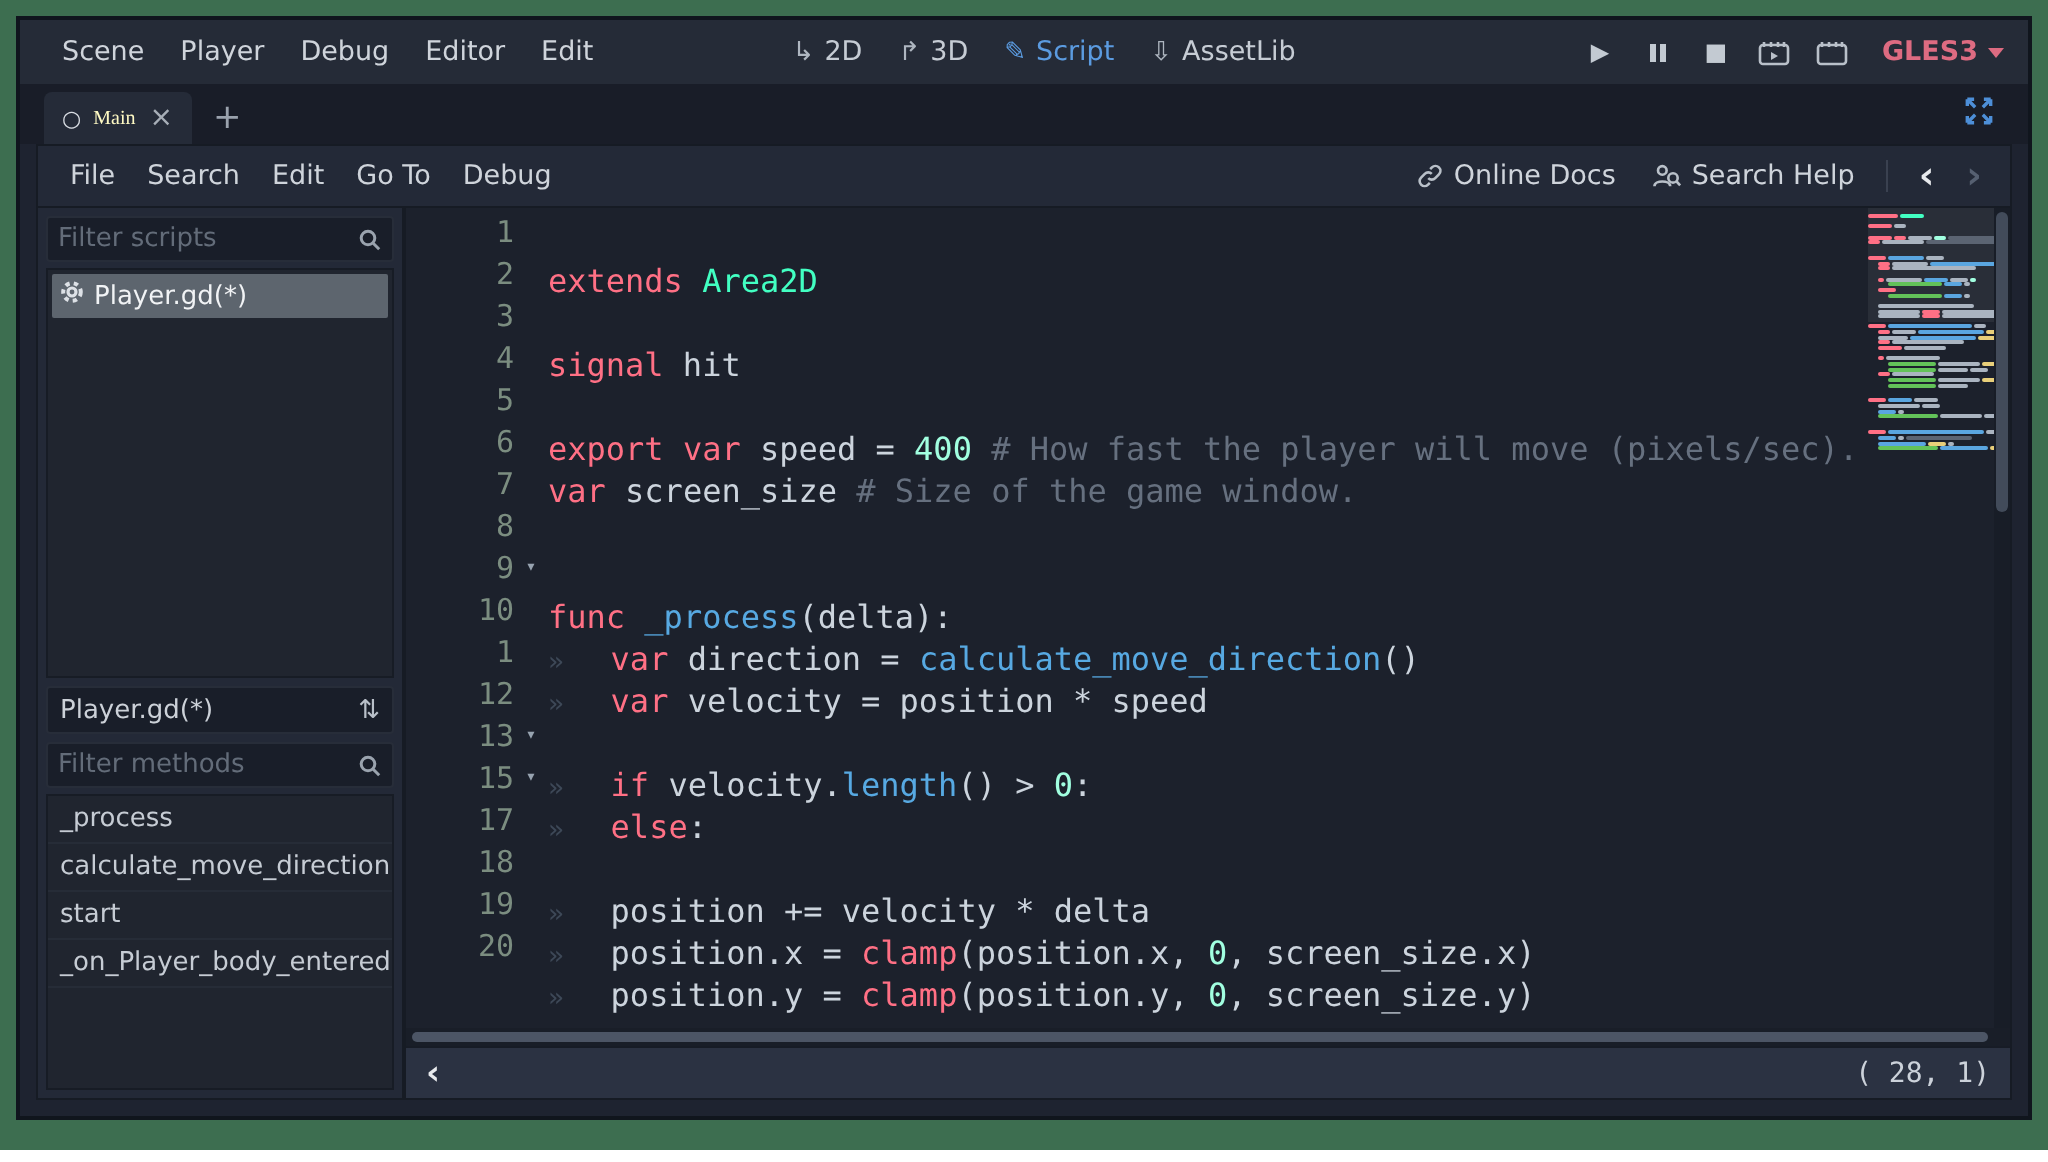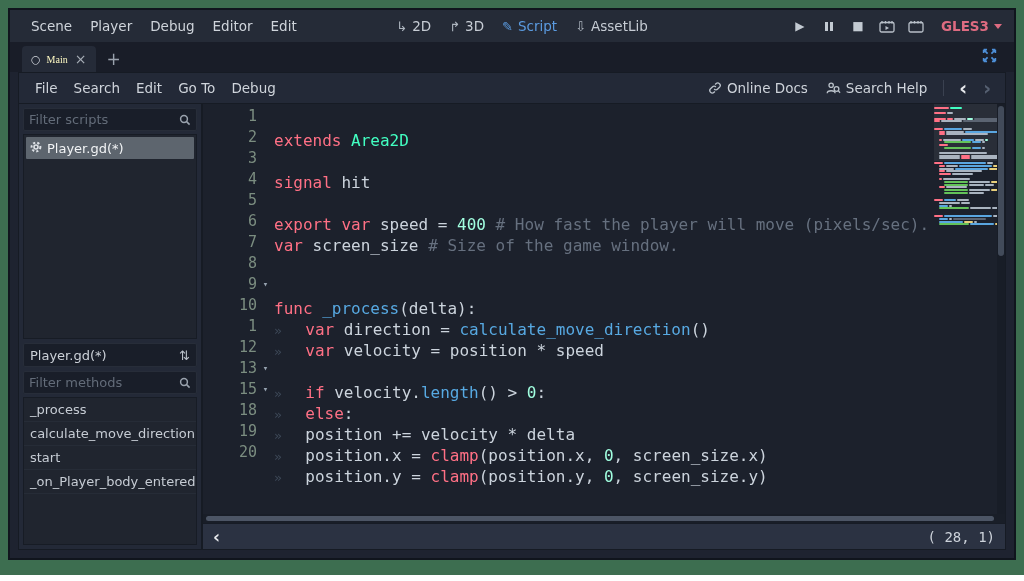--- a/index.html
+++ b/index.html
@@ -252,20 +252,21 @@
                 <div class="cl"><span class="gut">5</span><span class="fold"></span><span class="code"><span class="tk-k">export</span><span class="tk-w"> </span><span class="tk-k">var</span><span class="tk-w"> speed = </span><span class="tk-n">400</span><span class="tk-w"> </span><span class="tk-c"># How fast the player will move (pixels/sec).</span></span></div>
                 <div class="cl"><span class="gut">6</span><span class="fold"></span><span class="code"><span class="tk-k">var</span><span class="tk-w"> screen_size </span><span class="tk-c"># Size of the game window.</span></span></div>
                 <div class="cl"><span class="gut">7</span><span class="fold"></span><span class="code"></span></div>
                 <div class="cl"><span class="gut">8</span><span class="fold"></span><span class="code"></span></div>
                 <div class="cl"><span class="gut">9</span><span class="fold">▾</span><span class="code"><span class="tk-k">func</span><span class="tk-w"> </span><span class="tk-f">_process</span><span class="tk-w">(delta):</span></span></div>
                 <div class="cl"><span class="gut">10</span><span class="fold"></span><span class="code"><span class="tab">»</span><span class="tk-k">var</span><span class="tk-w"> direction = </span><span class="tk-f">calculate_move_direction</span><span class="tk-w">()</span></span></div>
                 <div class="cl"><span class="gut">1</span><span class="fold"></span><span class="code"><span class="tab">»</span><span class="tk-k">var</span><span class="tk-w"> velocity = position * speed</span></span></div>
                 <div class="cl"><span class="gut">12</span><span class="fold"></span><span class="code"></span></div>
                 <div class="cl"><span class="gut">13</span><span class="fold">▾</span><span class="code"><span class="tab">»</span><span class="tk-k">if</span><span class="tk-w"> velocity.</span><span class="tk-f">length</span><span class="tk-w">() &gt; </span><span class="tk-n">0</span><span class="tk-w">:</span></span></div>
                 <div class="cl"><span class="gut">15</span><span class="fold">▾</span><span class="code"><span class="tab">»</span><span class="tk-k">else</span><span class="tk-w">:</span></span></div>
+                <div class="cl"><span class="gut">17</span><span class="fold"></span><span class="code"></span></div>
                 <div class="cl"><span class="gut">18</span><span class="fold"></span><span class="code"><span class="tab">»</span><span class="tk-w">position += velocity * delta</span></span></div>
                 <div class="cl"><span class="gut">19</span><span class="fold"></span><span class="code"><span class="tab">»</span><span class="tk-w">position.x = </span><span class="tk-k">clamp</span><span class="tk-w">(position.x, </span><span class="tk-n">0</span><span class="tk-w">, screen_size.x)</span></span></div>
                 <div class="cl"><span class="gut">20</span><span class="fold"></span><span class="code"><span class="tab">»</span><span class="tk-w">position.y = </span><span class="tk-k">clamp</span><span class="tk-w">(position.y, </span><span class="tk-n">0</span><span class="tk-w">, screen_size.y)</span></span></div>
               </div>
           <div class="minimap" id="minimap">
             <div class="mm-viewport"></div>
           <div class="mm-row" style="padding-left: 0px;">
                   <span class="mm-seg" style="width: 15px; background: rgb(255, 112, 133);"></span>
                   <span class="mm-seg" style="width: 12px; background: rgb(66, 255, 194);"></span>
                 </div>

